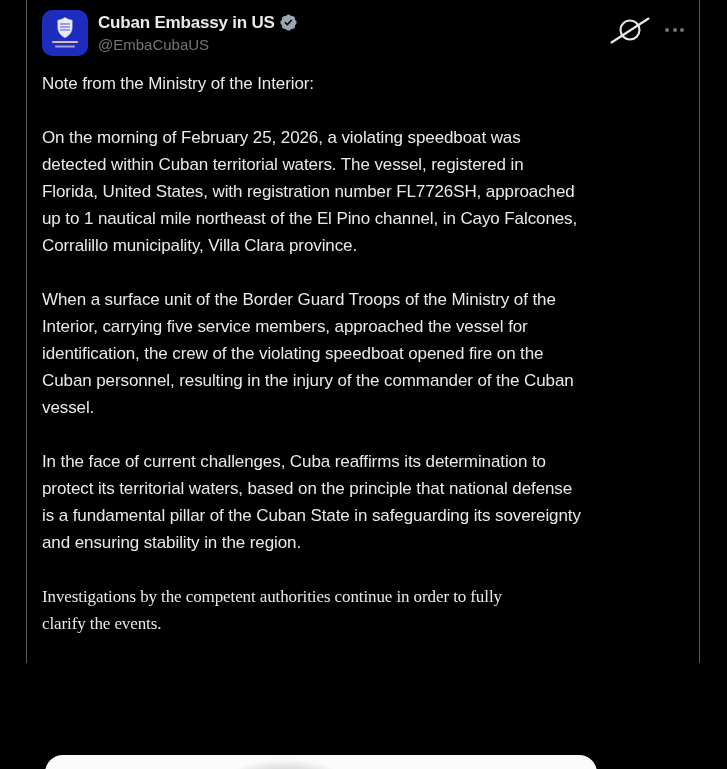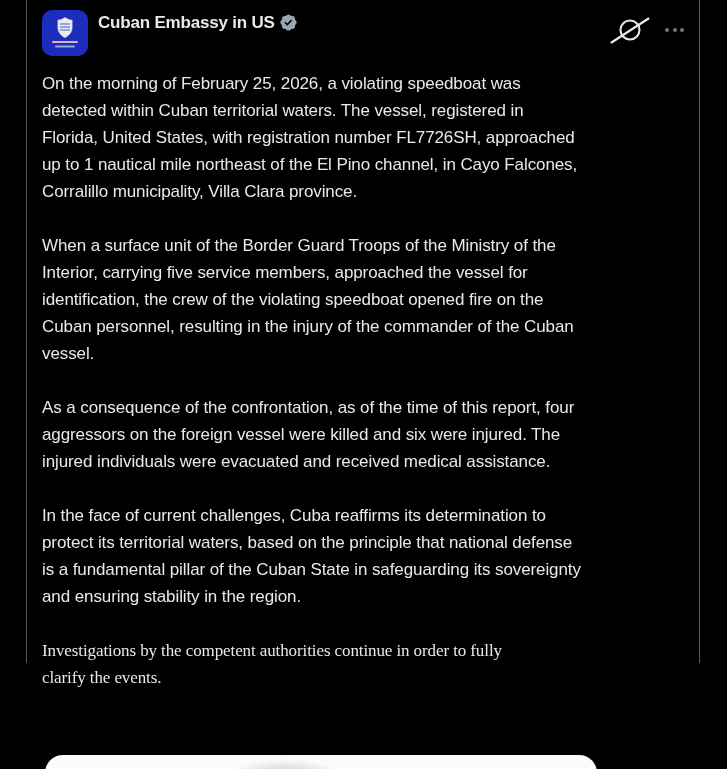--- a/index.html
+++ b/index.html
@@ -83,20 +83,21 @@
         </svg>
       </div>
 
       <div class="author">
         <div class="name-row">
           <span class="name">Cuban Embassy in US</span>
           <svg width="19" height="19" viewBox="0 0 24 24">
             <path fill="var(--badge-gray)" fill-rule="evenodd" d="M22.25 12c0-1.43-.88-2.67-2.19-3.34.46-1.39.2-2.9-.81-3.91s-2.52-1.27-3.91-.81c-.66-1.31-1.91-2.19-3.34-2.19s-2.67.88-3.33 2.19c-1.4-.46-2.91-.2-3.92.81s-1.26 2.52-.8 3.91c-1.31.67-2.2 1.91-2.2 3.34s.89 2.67 2.2 3.34c-.46 1.39-.21 2.9.8 3.91s2.52 1.26 3.91.81c.67 1.31 1.91 2.19 3.34 2.19s2.68-.88 3.34-2.19c1.39.45 2.9.2 3.91-.81s1.27-2.52.81-3.91c1.31-.67 2.19-1.91 2.19-3.34zm-11.71 4.2L6.8 12.46l1.41-1.42 2.26 2.26 4.8-5.23 1.47 1.36-6.2 6.77z"></path>
           </svg>
         </div>
+        <div class="handle">@EmbaCubaUS</div>
       </div>
 
       <div class="actions">
         <button class="icon-btn">
           <svg width="40" height="30" viewBox="0 0 40 30">
             <circle cx="20" cy="15" r="9.5" fill="none" stroke="var(--text-primary)" stroke-width="2.1"></circle>
             <line x1="1.5" y1="27.5" x2="38.5" y2="3.5" stroke="var(--text-primary)" stroke-width="2.1" stroke-linecap="round"></line>
           </svg>
         </button>
         <button class="icon-btn">
@@ -104,33 +105,31 @@
             <span class="dot"></span>
               <span class="dot"></span>
               <span class="dot"></span>
           </span>
         </button>
       </div>
 
     </div>
 
     <div class="post-text">
+        <p class="tweet-paragraph">Note from the Ministry of the Interior:</p>
         <p class="tweet-paragraph">On the morning of February 25, 2026, a violating speedboat was
 detected within Cuban territorial waters. The vessel, registered in
 Florida, United States, with registration number FL7726SH, approached
 up to 1 nautical mile northeast of the El Pino channel, in Cayo Falcones,
 Corralillo municipality, Villa Clara province.</p>
         <p class="tweet-paragraph">When a surface unit of the Border Guard Troops of the Ministry of the
 Interior, carrying five service members, approached the vessel for
 identification, the crew of the violating speedboat opened fire on the
 Cuban personnel, resulting in the injury of the commander of the Cuban
 vessel.</p>
-        <p class="tweet-paragraph">As a consequence of the confrontation, as of the time of this report, four
-aggressors on the foreign vessel were killed and six were injured. The
-injured individuals were evacuated and received medical assistance.</p>
         <p class="tweet-paragraph">In the face of current challenges, Cuba reaffirms its determination to
 protect its territorial waters, based on the principle that national defense
 is a fundamental pillar of the Cuban State in safeguarding its sovereignty
 and ensuring stability in the region.</p>
         <p class="tweet-paragraph">Investigations by the competent authorities continue in order to fully
 clarify the events.</p>
       </div>
 
   </div>
 </div>

